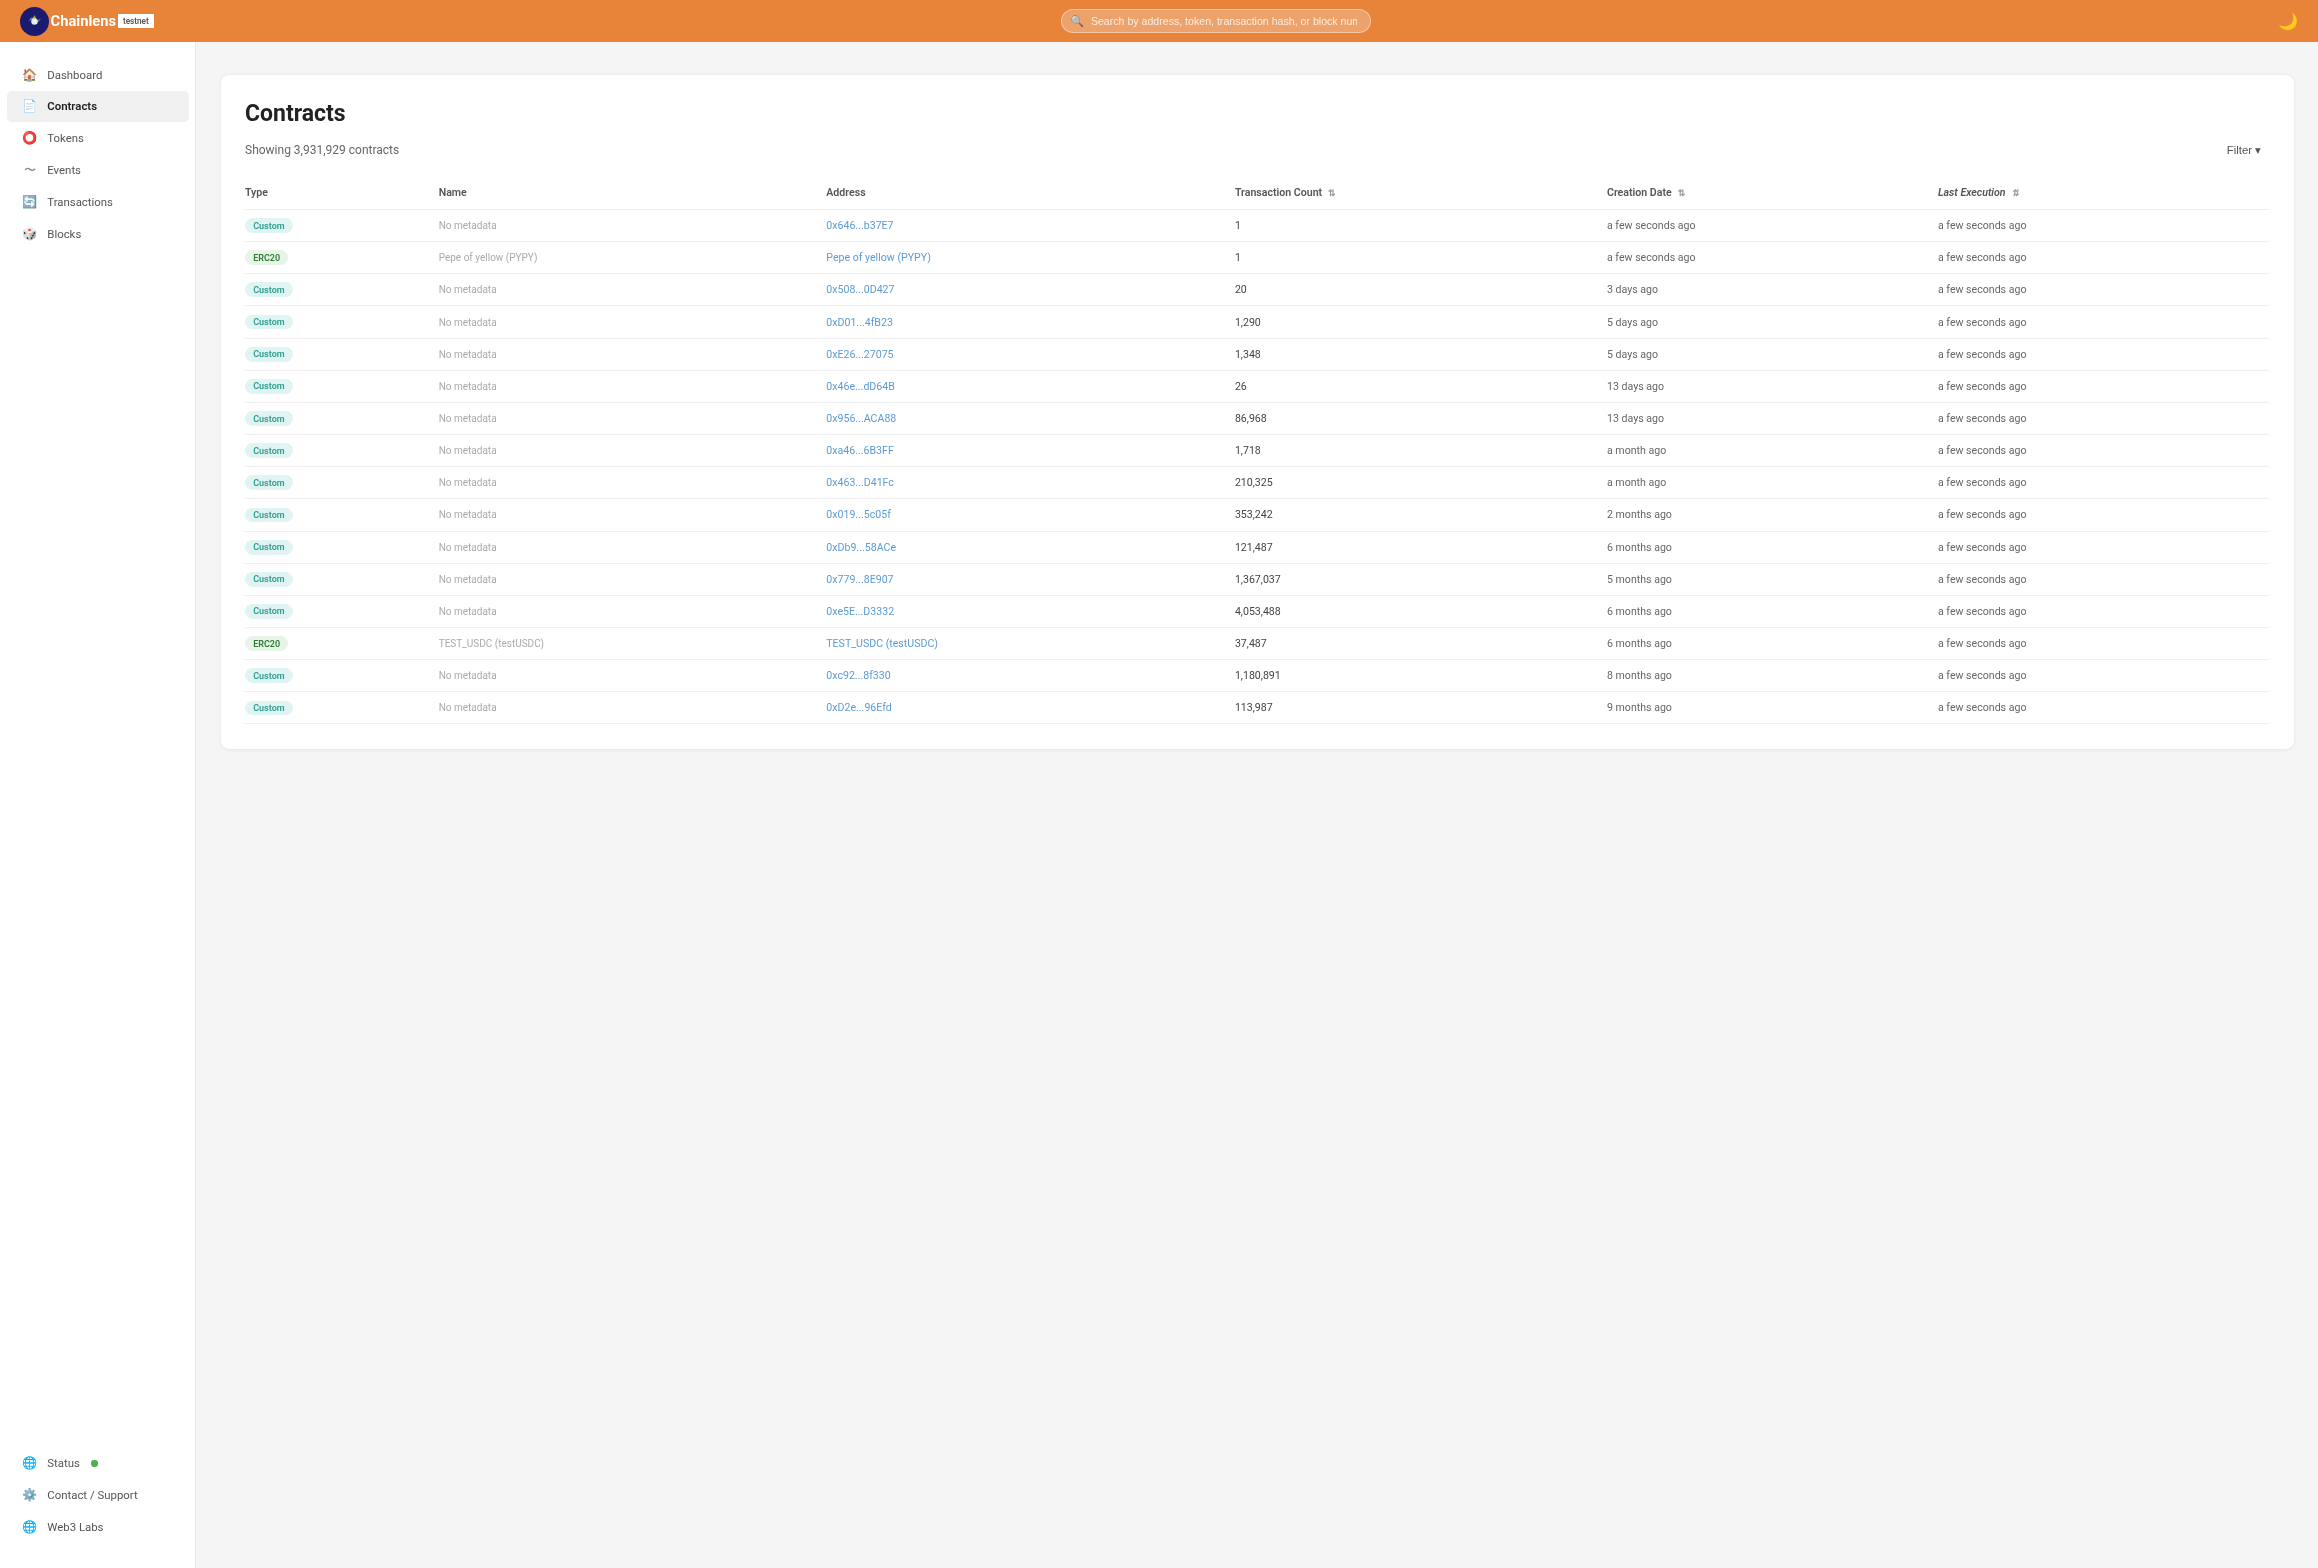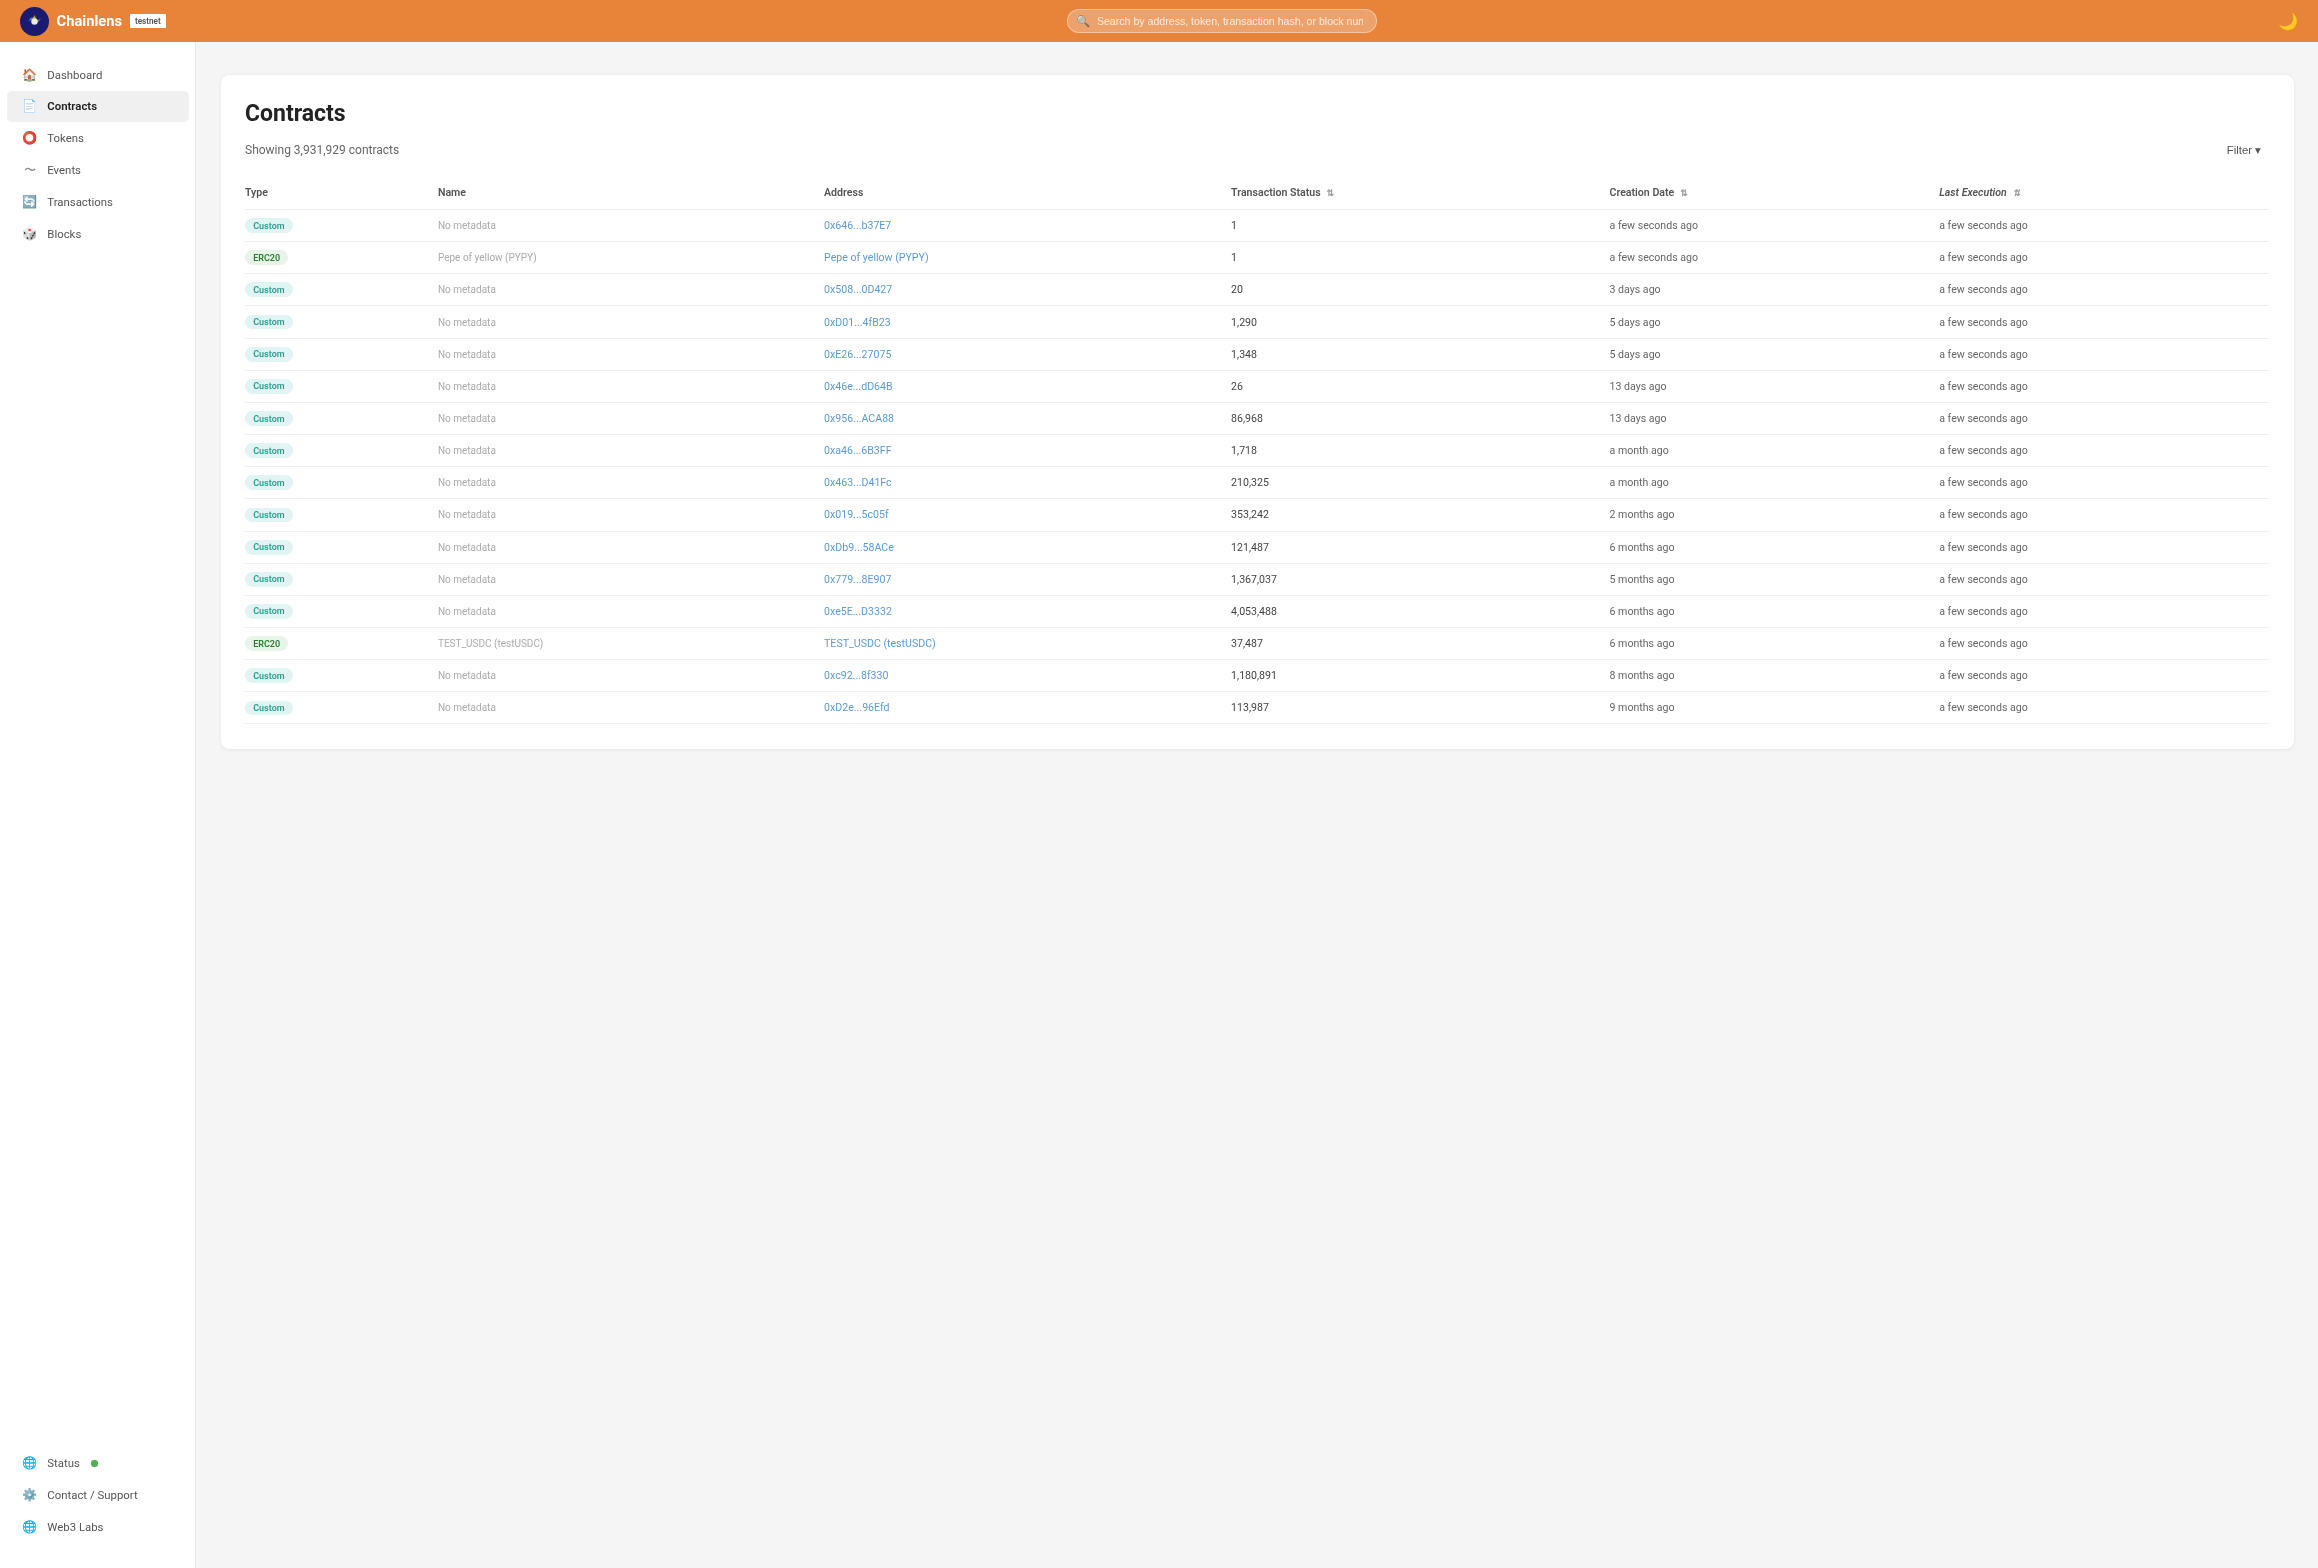--- a/index.html
+++ b/index.html
@@ -19,21 +19,21 @@
       justify-content: space-between;
       position: fixed;
       top: 0;
       left: 0;
       right: 0;
       z-index: 100;
     }
     .navbar-left {
       display: flex;
       align-items: center;
-      gap: 8px;
+      gap: 2px;
     }
     .logo-icon {
       width: 29px;
       height: 29px;
     }
     .brand-name {
       color: white;
       font-size: 14.7px;
       font-weight: 700;
     }
@@ -323,21 +323,21 @@
             <th>
               <span>Type</span>
             </th>
             <th>
               <span>Name</span>
             </th>
             <th>
               <span>Address</span>
             </th>
             <th style="cursor:pointer;">
-              <span>Transaction Status</span>
+              <span>Transaction Count</span>
               <span class="sort-icon">⇅</span>
             </th>
             <th style="cursor:pointer;">
               <span>Creation Date</span>
               <span class="sort-icon">⇅</span>
             </th>
             <th style="cursor:pointer;font-style:italic;">
               <span>Last Execution</span>
               <span class="sort-icon">⇅</span>
             </th>

